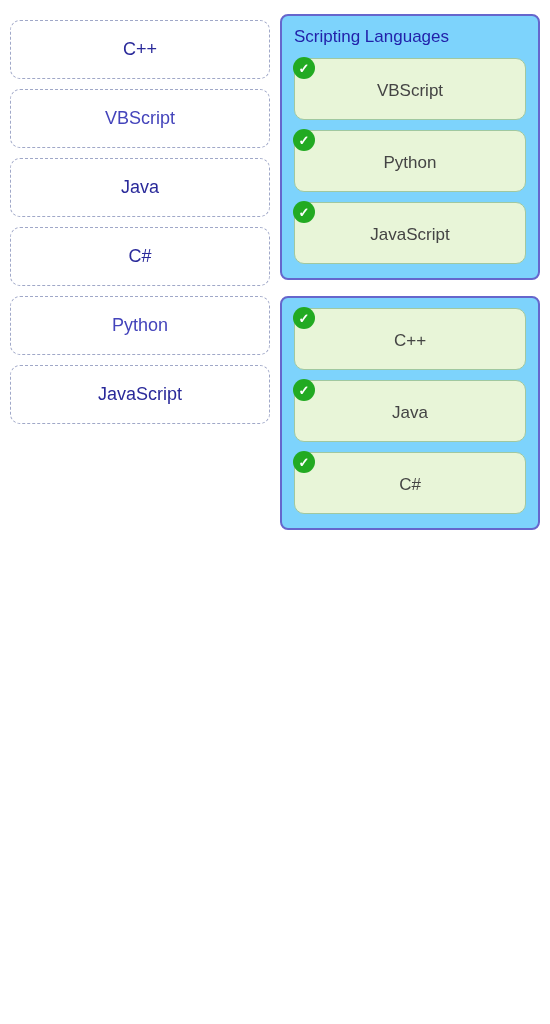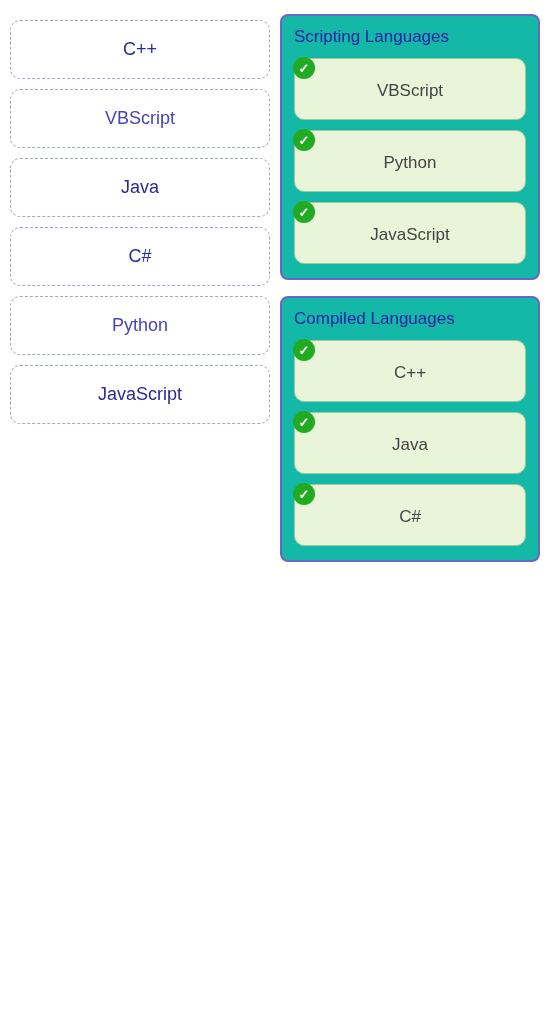--- a/index.html
+++ b/index.html
@@ -45,21 +45,21 @@
       width: 260px;
       display: flex;
       flex-direction: column;
       gap: 16px;
       padding-top: 4px;
     }
 
     .drop-zone {
       border: 2px solid #6666cc;
       border-radius: 8px;
-      background: #14b8a6;
+      background: #7dd3fc;
       padding: 10px 12px 14px 12px;
     }
 
     .drop-zone-title {
       font-size: 17px;
       color: #2222aa;
       font-weight: normal;
       margin-bottom: 10px;
       line-height: 1.3;
     }
@@ -112,20 +112,19 @@
 <div class="right-column">
     <div class="drop-zone">
       <div class="drop-zone-title">Scripting Languages</div>
       <div class="drop-zone-items">
         <div class="dropped-item"><div class="check-badge">✓</div><span>VBScript</span></div>
         <div class="dropped-item"><div class="check-badge">✓</div><span>Python</span></div>
         <div class="dropped-item"><div class="check-badge">✓</div><span>JavaScript</span></div>
       </div>
     </div>
     <div class="drop-zone">
-      <div class="drop-zone-title">Compiled Languages</div>
       <div class="drop-zone-items">
         <div class="dropped-item"><div class="check-badge">✓</div><span>C++</span></div>
         <div class="dropped-item"><div class="check-badge">✓</div><span>Java</span></div>
         <div class="dropped-item"><div class="check-badge">✓</div><span>C#</span></div>
       </div>
     </div>
   </div>
 
 </body></html>

